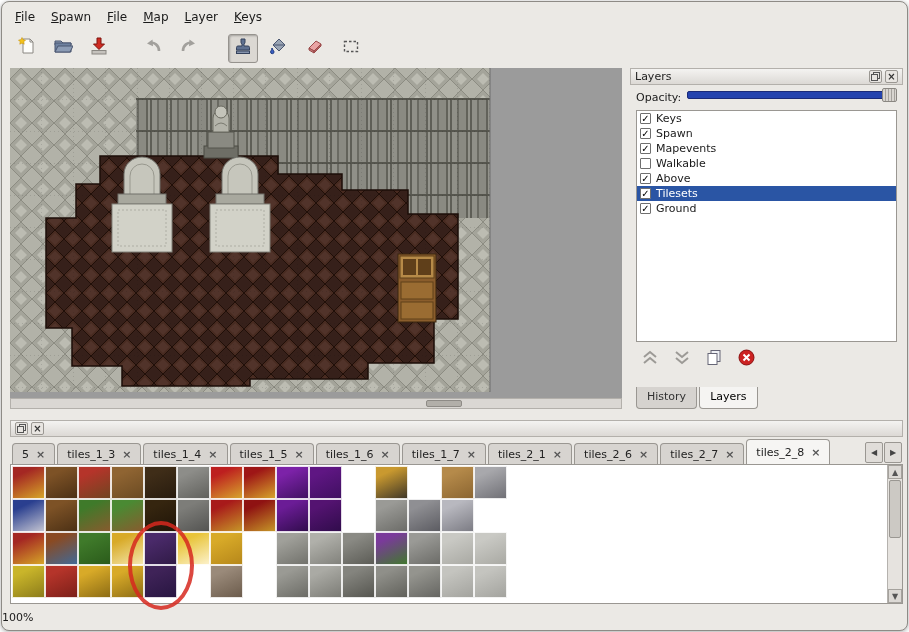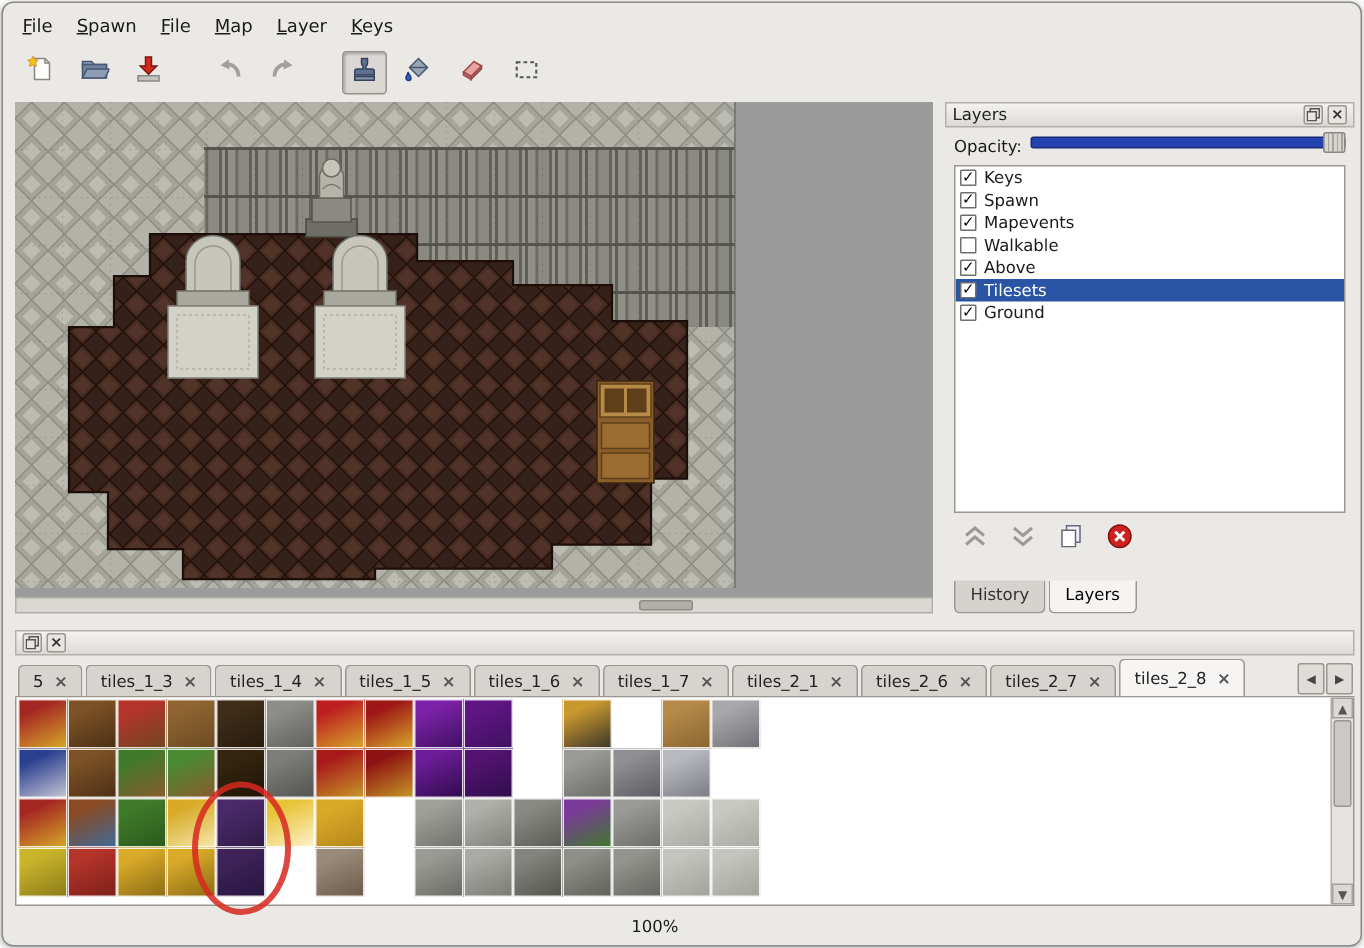--- a/index.html
+++ b/index.html
@@ -132,21 +132,21 @@
   }
   .varrow.up { top: 0; } .varrow.down { bottom: 0; }
   .vthumb {
     position: absolute; left: 1px; right: 1px; top: 15px; height: 58px;
     background: #ccc9c4; border: 1px solid #9a9792; border-radius: 2px;
   }
 
   
   .statusbar {
     position: absolute; left: 0; right: 0; bottom: 2px; height: 20px;
-    font-size: 11px; line-height: 20px; text-align: center; padding-right: 36px;
+    font-size: 11px; line-height: 20px; text-align: left; padding-right: 36px;
   }
 </style>
 </head>
 <body>
 
 <div class="window">
 
   <div class="menubar">
       <div class="menu-item">File</div>
       <div class="menu-item">Spawn</div>

